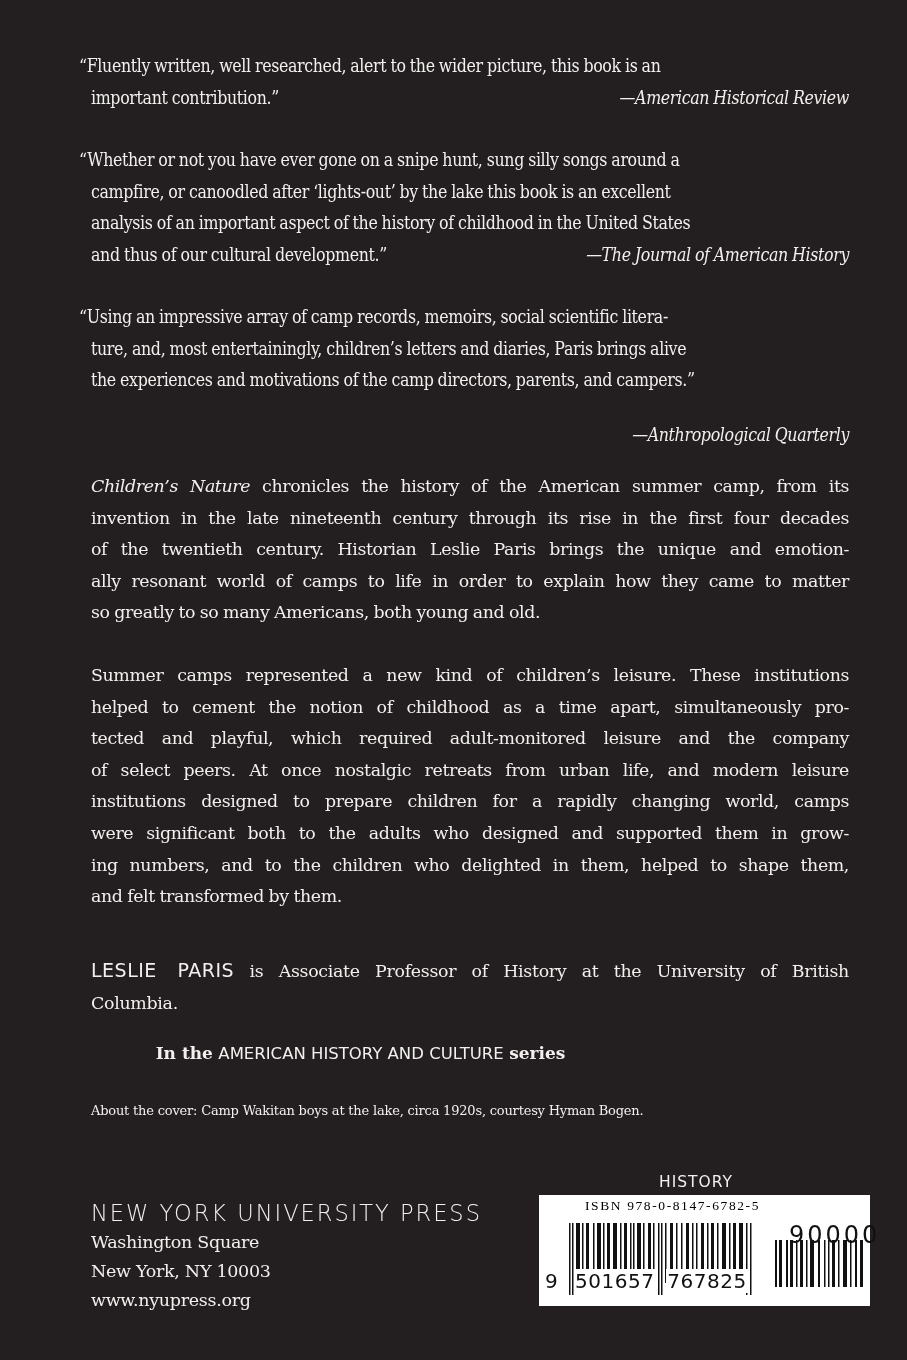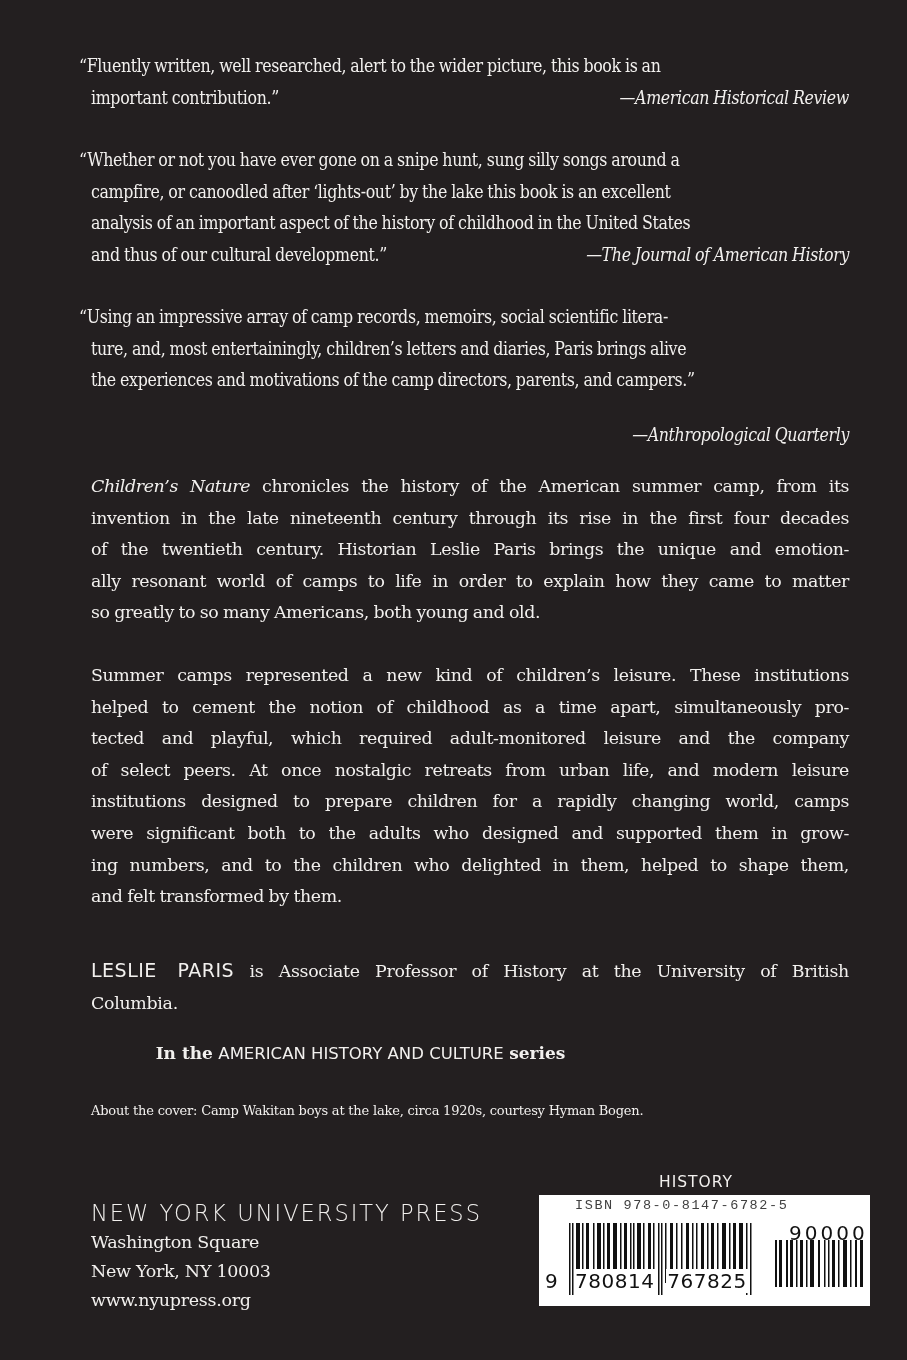--- a/index.html
+++ b/index.html
@@ -78,41 +78,41 @@
     font-family: "DejaVu Sans", "Liberation Sans", sans-serif;
     font-size: 15.5px; letter-spacing: 1px;
   }
 
   .barcode-box {
     position: absolute; left: 539px; top: 1195px;
     width: 331px; height: 111px;
     background: #ffffff; color: #111;
   }
   .isbn-text {
-    position: absolute; left: 36px; top: 3px;
-    font-family: Liberation Mono, monospace;
-    font-size: 13.5px; letter-spacing: 1.6px; color: #404040;
+    position: absolute; left: 46px; top: 3px;
+    font-family: Liberation Serif, serif;
+    font-size: 13.5px; letter-spacing: 1.6px; color: #000000;
   }
   .bars-main {
     position: absolute; left: 30px; top: 28px; width: 186px; height: 72px;
   }
   .bars-addon {
     position: absolute; left: 236px; top: 45px; width: 90px; height: 47px;
   }
   .num-main {
     position: absolute; left: 5px; top: 74px;
     font-family: "DejaVu Sans", "Liberation Sans", sans-serif;
     font-size: 20px; color: #111; letter-spacing: 0.5px;
     background: transparent;
   }
   .num-main span { background: #fff; padding: 0 1px; }
   .num-addon {
     position: absolute; left: 250px; top: 26px;
     font-family: "DejaVu Sans", "Liberation Sans", sans-serif;
-    font-size: 20px; color: #111; letter-spacing: 3px;
+    font-size: 24px; color: #111; letter-spacing: 3px;
   }
 </style>
 </head>
 <body>
 
 <div class="block quote" style="top:51px;">
   <span class="q-line q-first">“Fluently written, well researched, alert to the wider picture, this book is an</span>
   <span class="q-line">
     <span>important contribution.”</span>
     <span class="attr">—American Historical Review</span>
@@ -215,21 +215,21 @@
       <rect x="153" y="0" width="4" height="60"></rect>
       <rect x="160" y="0" width="1.5" height="60"></rect>
       <rect x="164" y="0" width="3" height="60"></rect>
       <rect x="170" y="0" width="4" height="60"></rect>
       <rect x="177" y="0" width="1.5" height="72"></rect>
       <rect x="181" y="0" width="1.5" height="72"></rect>
     </g>
   </svg>
   <div class="num-main">
     <span>9</span>
-    <span style="margin-left:8px;">780814</span>
+    <span style="margin-left:8px;">501657</span>
     <span style="margin-left:4px;">767825</span>
   </div>
   <div class="num-addon">90000</div>
   <svg class="bars-addon" viewBox="0 0 90 47" preserveAspectRatio="none">
     <g fill="#111">
       <rect x="0" y="0" width="2" height="47"></rect>
       <rect x="4" y="0" width="3" height="47"></rect>
       <rect x="11" y="0" width="2" height="47"></rect>
       <rect x="15" y="0" width="3" height="47"></rect>
       <rect x="21" y="0" width="1.5" height="47"></rect>

